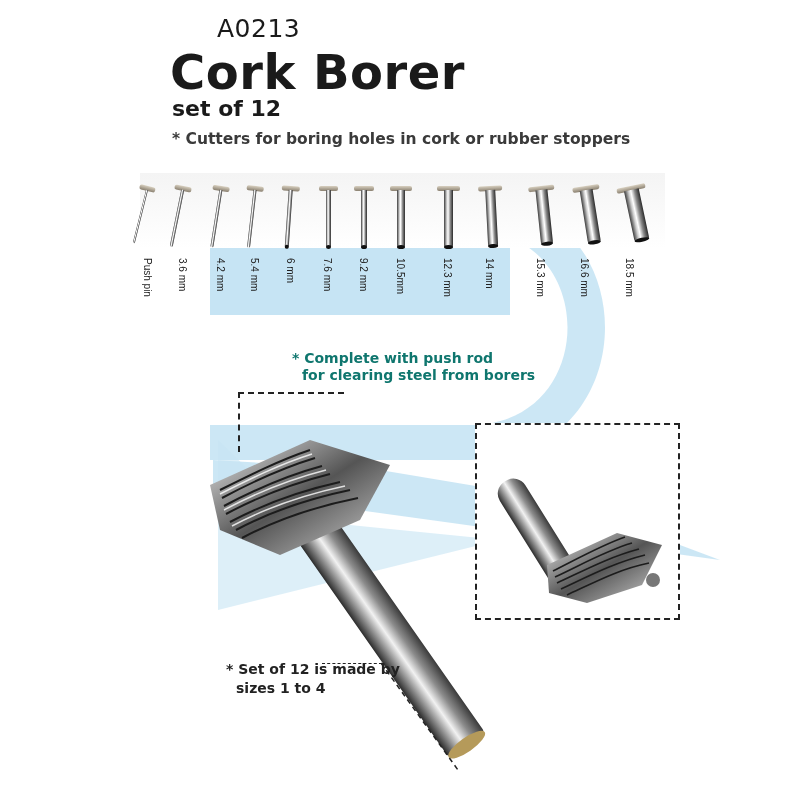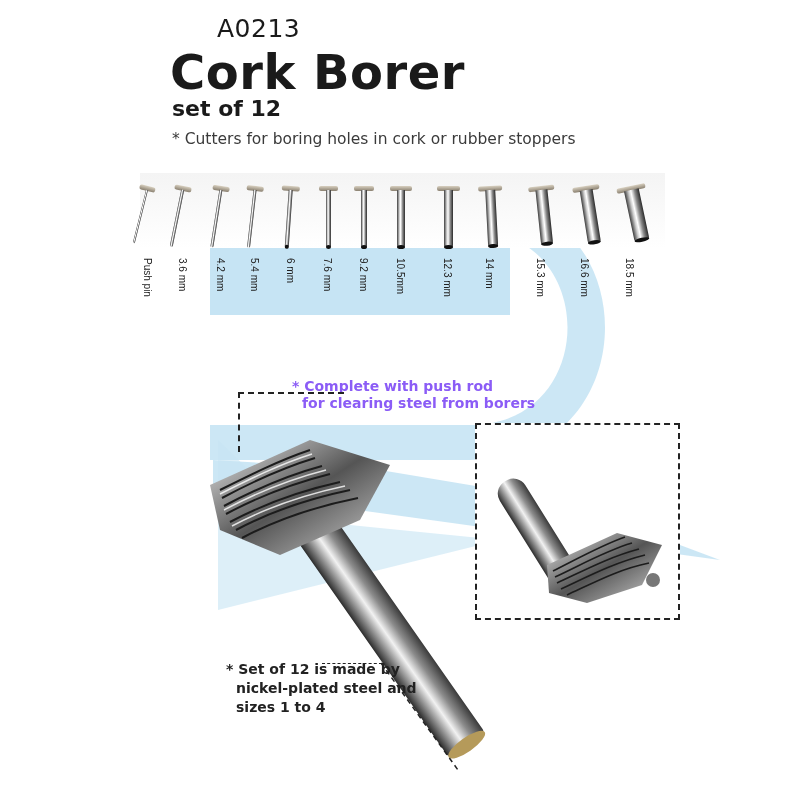--- a/index.html
+++ b/index.html
@@ -6,39 +6,39 @@
   body {
     width: 800px; height: 800px; background: #ffffff; position: relative; overflow: hidden;
     font-family: "DejaVu Sans", "Liberation Sans", sans-serif; color: #1a1a1a;
   }
   .watermark { position: absolute; left: 0; top: 0; width: 800px; height: 800px; z-index: 0; }
   .layer { position: absolute; z-index: 2; }
 
   .code { left: 172px; top: 14px; font-size: 25px; font-weight: normal; letter-spacing: 0.5px; margin-left: 45px; }
   .title { left: 170px; top: 44px; font-size: 48px; font-weight: bold; letter-spacing: 0.5px; }
   .subtitle { left: 172px; top: 96px; font-size: 22px; font-weight: bold; text-align: center; }
-  .tagline { left: 172px; top: 130px; font-size: 15.5px; font-weight: normal; color: #3a3a3a; }
+  .tagline { left: 172px; top: 130px; font-size: 15.5px; font-weight: bold; color: #3a3a3a; }
 
   .strip-bg { left: 140px; top: 173px; width: 525px; height: 75px; background: linear-gradient(#f4f4f4, #ffffff); }
   .borer { position: absolute; z-index: 3; }
   .borer .shaft {
     position: absolute; border-radius: 0 0 3px 3px;
     background: linear-gradient(90deg, #3c3c3c 0%, #cfcfcf 30%, #ffffff 45%, #8a8a8a 70%, #2a2a2a 100%);
   }
   .borer .cap {
     position: absolute; height: 5px; border-radius: 2px;
     background: linear-gradient(#d8d0c0, #8a8070);
   }
   .borer .mouth { position: absolute; border-radius: 50%; background: #111; height: 4px; }
   .size-label {
     position: absolute; z-index: 3; font-size: 10px; color: #222; white-space: nowrap;
     writing-mode: vertical-rl; font-family: "Liberation Sans", sans-serif;
   }
 
-  .callout1 { left: 292px; top: 350px; font-size: 14px; font-weight: bold; line-height: 17px; color: #8b5cf6; margin-top: 28px; }
+  .callout1 { left: 292px; top: 350px; font-size: 14px; font-weight: bold; line-height: 17px; color: #0f766e; }
   .callout1 .l2 { display: block; padding-left: 10px; }
   .callout2 { left: 226px; top: 660px; font-size: 14px; font-weight: bold; line-height: 19px; color: #222; }
   .callout2 .rest { display: block; padding-left: 10px; }
 
   .dash { position: absolute; z-index: 3; border-color: #222; border-style: dashed; border-width: 0; }
 
   .inset {
     left: 475px; top: 423px; width: 201px; height: 193px;
     border: 2px dashed #222; background: #ffffff; z-index: 3;
   }
@@ -196,19 +196,18 @@
       <path d="M80 158 C106 146 132 132 162 124"></path>
       <path d="M84 164 C110 152 136 138 168 130"></path>
       <path d="M90 170 C116 158 142 144 172 138"></path>
     </g>
     <circle cx="176" cy="155" r="7" fill="#777"></circle>
   </svg>
 </div>
 
 <div class="layer callout2">
   <span><span>* </span><span>Set of 12 is made by</span></span>
-  <span class="rest">nickel-plated steel and</span>
   <span class="rest">sizes 1 to 4</span>
 </div>
 <div class="dash" style="left:322px;top:663px;width:60px;border-top-width:1.5px;"></div>
 <svg class="layer" style="left:380px;top:662px;" width="80" height="110">
   <line x1="1" y1="1" x2="78" y2="108" stroke="#222" stroke-width="1.5" stroke-dasharray="5 4"></line>
 </svg>
 
 </body></html>

